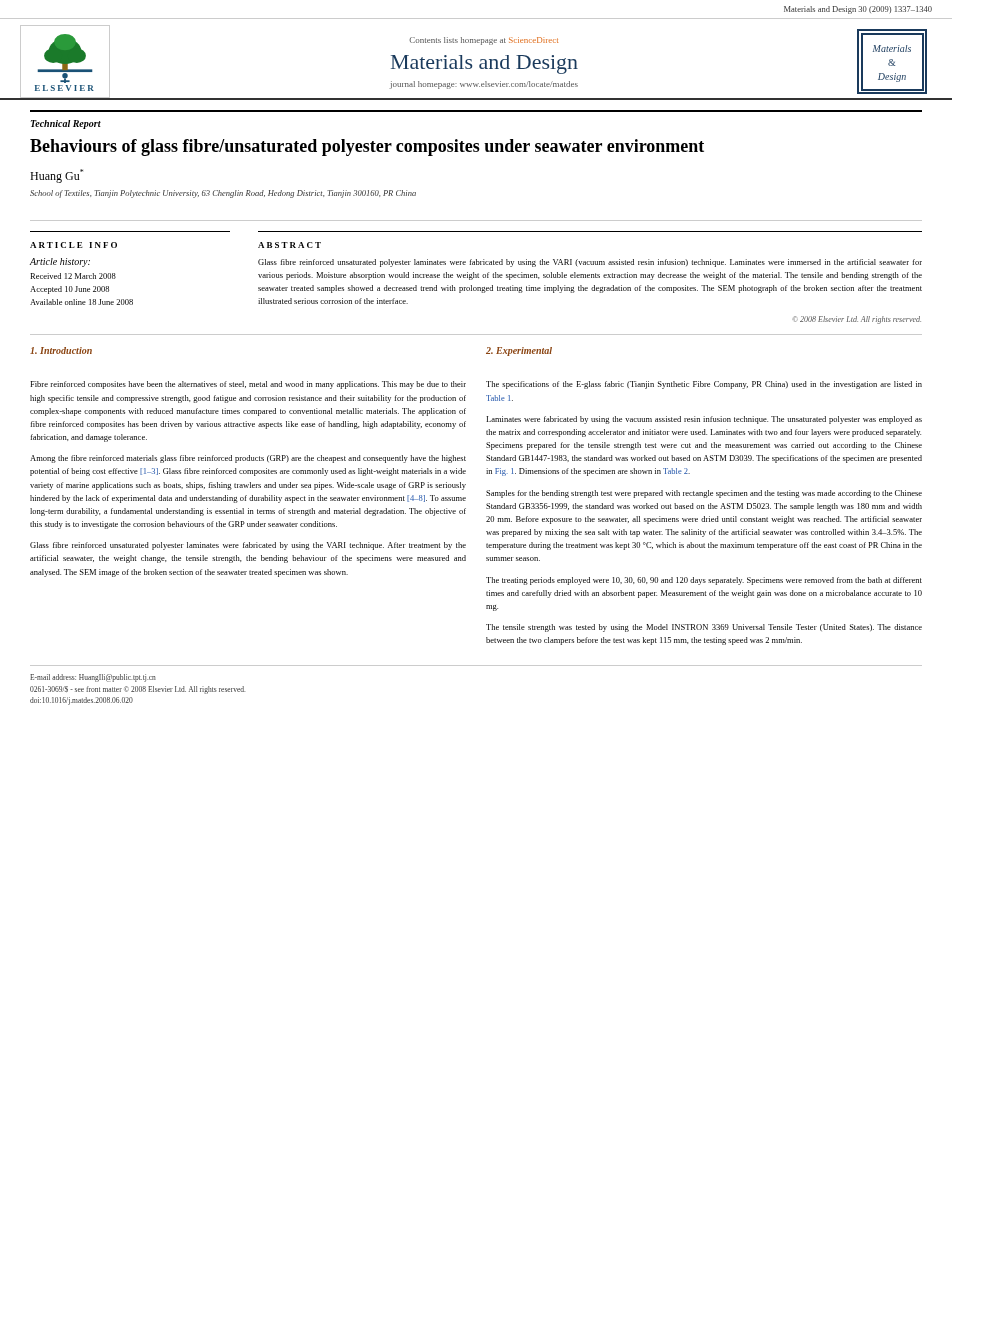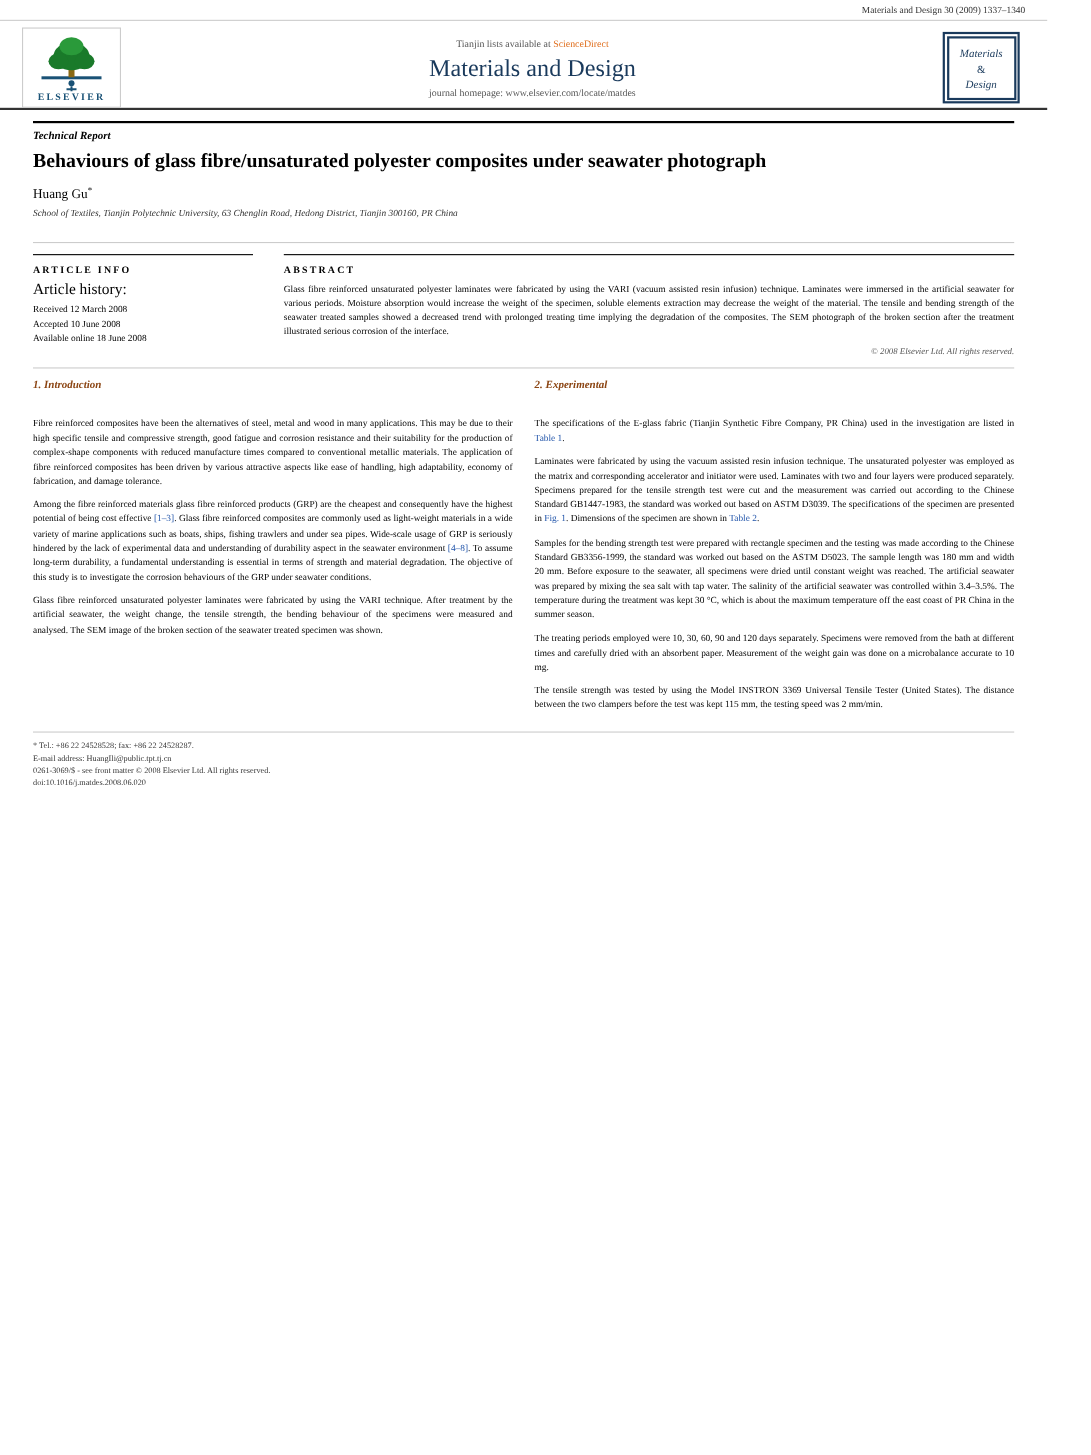--- a/index.html
+++ b/index.html
@@ -179,21 +179,22 @@
       color: #000;
       margin-bottom: 6px;
       font-weight: bold;
     }
 
     .article-info-section {
       margin-bottom: 8px;
     }
 
     .article-info-section .section-label {
-      font-size: 14px;
+      font-size: 10px;
+      font-style: italic;
       color: #000;
       margin-bottom: 3px;
     }
 
     .article-info-section .date-line {
       font-size: 8.5px;
       color: #000;
       line-height: 1.5;
     }
 
@@ -309,21 +310,21 @@
         <line x1="35" y1="50" x2="35" y2="58" stroke="#1a5276" stroke-width="2"></line>
         <line x1="30" y1="53" x2="40" y2="53" stroke="#1a5276" stroke-width="2"></line>
         <line x1="35" y1="58" x2="31" y2="64" stroke="#1a5276" stroke-width="2"></line>
         <line x1="35" y1="58" x2="39" y2="64" stroke="#1a5276" stroke-width="2"></line>
       </svg>
       <span class="logo-text">ELSEVIER</span>
     </div>
 
     <div class="journal-title-area">
       <div class="sciencedirect-line">
-        <span>Tianjin lists available at</span>
+        <span>Contents lists homepage at</span>
         <a href="#">ScienceDirect</a>
       </div>
       <div class="journal-main-title">Materials and Design</div>
       <div class="journal-homepage">journal homepage: www.elsevier.com/locate/matdes</div>
     </div>
 
     <div class="journal-logo-right">
       <div class="journal-logo-box">
         <svg width="65" height="60" viewBox="0 0 65 60">
           <rect x="2" y="2" width="61" height="56" fill="none" stroke="#1a3a5c" stroke-width="2"></rect>
@@ -332,21 +333,21 @@
           <text x="32" y="48" text-anchor="middle" font-size="10" font-family="Times New Roman" fill="#1a3a5c" font-style="italic">Design</text>
         </svg>
       </div>
     </div>
   </div>
 
   <div class="article-body">
 
     <div class="technical-report-label">Technical Report</div>
 
-    <div class="article-title">Behaviours of glass fibre/unsaturated polyester composites under seawater photograph</div>
+    <div class="article-title">Behaviours of glass fibre/unsaturated polyester composites under seawater environment</div>
 
     <div class="author-name">
       <span>Huang Gu</span><sup>*</sup>
     </div>
 
     <div class="affiliation">School of Textiles, Tianjin Polytechnic University, 63 Chenglin Road, Hedong District, Tianjin 300160, PR China</div>
 
     <div class="two-col">
       <div class="left-col">
         <div class="article-info">
@@ -400,20 +401,19 @@
 
         <div class="body-text">Samples for the bending strength test were prepared with rectangle specimen and the testing was made according to the Chinese Standard GB3356-1999, the standard was worked out based on the ASTM D5023. The sample length was 180 mm and width 20 mm. Before exposure to the seawater, all specimens were dried until constant weight was reached. The artificial seawater was prepared by mixing the sea salt with tap water. The salinity of the artificial seawater was controlled within 3.4–3.5%. The temperature during the treatment was kept 30 °C, which is about the maximum temperature off the east coast of PR China in the summer season.</div>
 
         <div class="body-text">The treating periods employed were 10, 30, 60, 90 and 120 days separately. Specimens were removed from the bath at different times and carefully dried with an absorbent paper. Measurement of the weight gain was done on a microbalance accurate to 10 mg.</div>
 
         <div class="body-text">The tensile strength was tested by using the Model INSTRON 3369 Universal Tensile Tester (United States). The distance between the two clampers before the test was kept 115 mm, the testing speed was 2 mm/min.</div>
       </div>
     </div>
 
     <div class="footnote-area">
-      <div class="footnote-text">* Tel.: +86 22 24528528; fax: +86 22 24528287.</div>
       <div class="footnote-text">E-mail address: HuangIli@public.tpt.tj.cn</div>
       <div class="footnote-text">0261-3069/$ - see front matter © 2008 Elsevier Ltd. All rights reserved.</div>
       <div class="footnote-text">doi:10.1016/j.matdes.2008.06.020</div>
     </div>
 
   </div>
 </div>
 
 </body></html>

